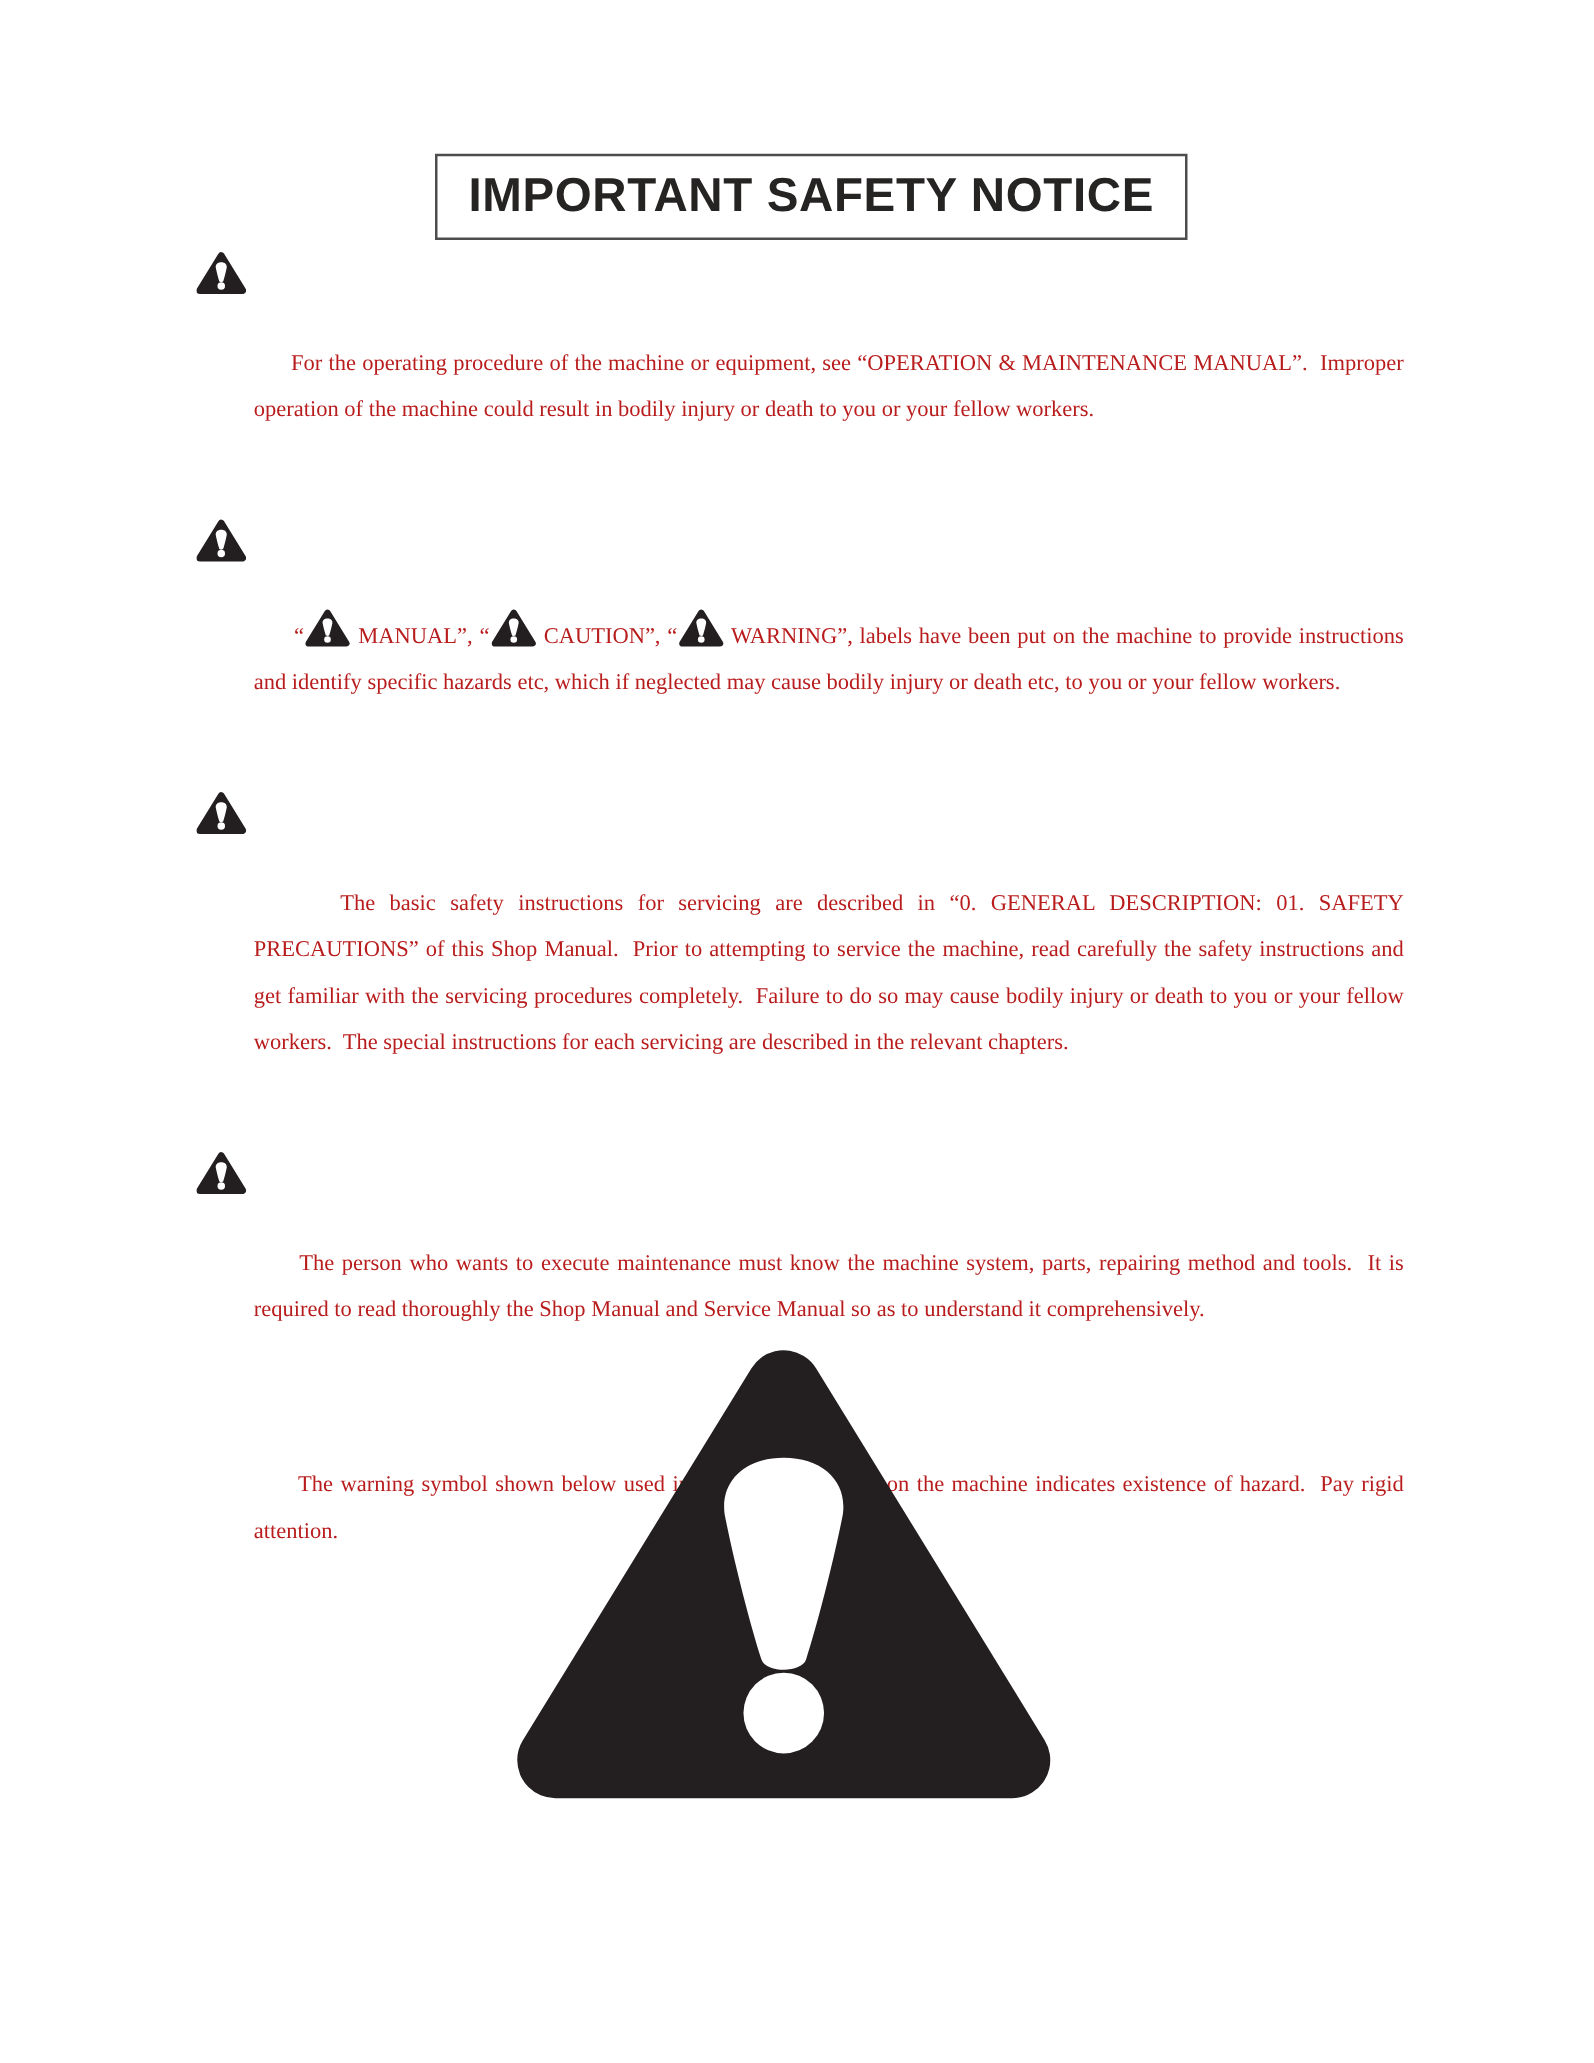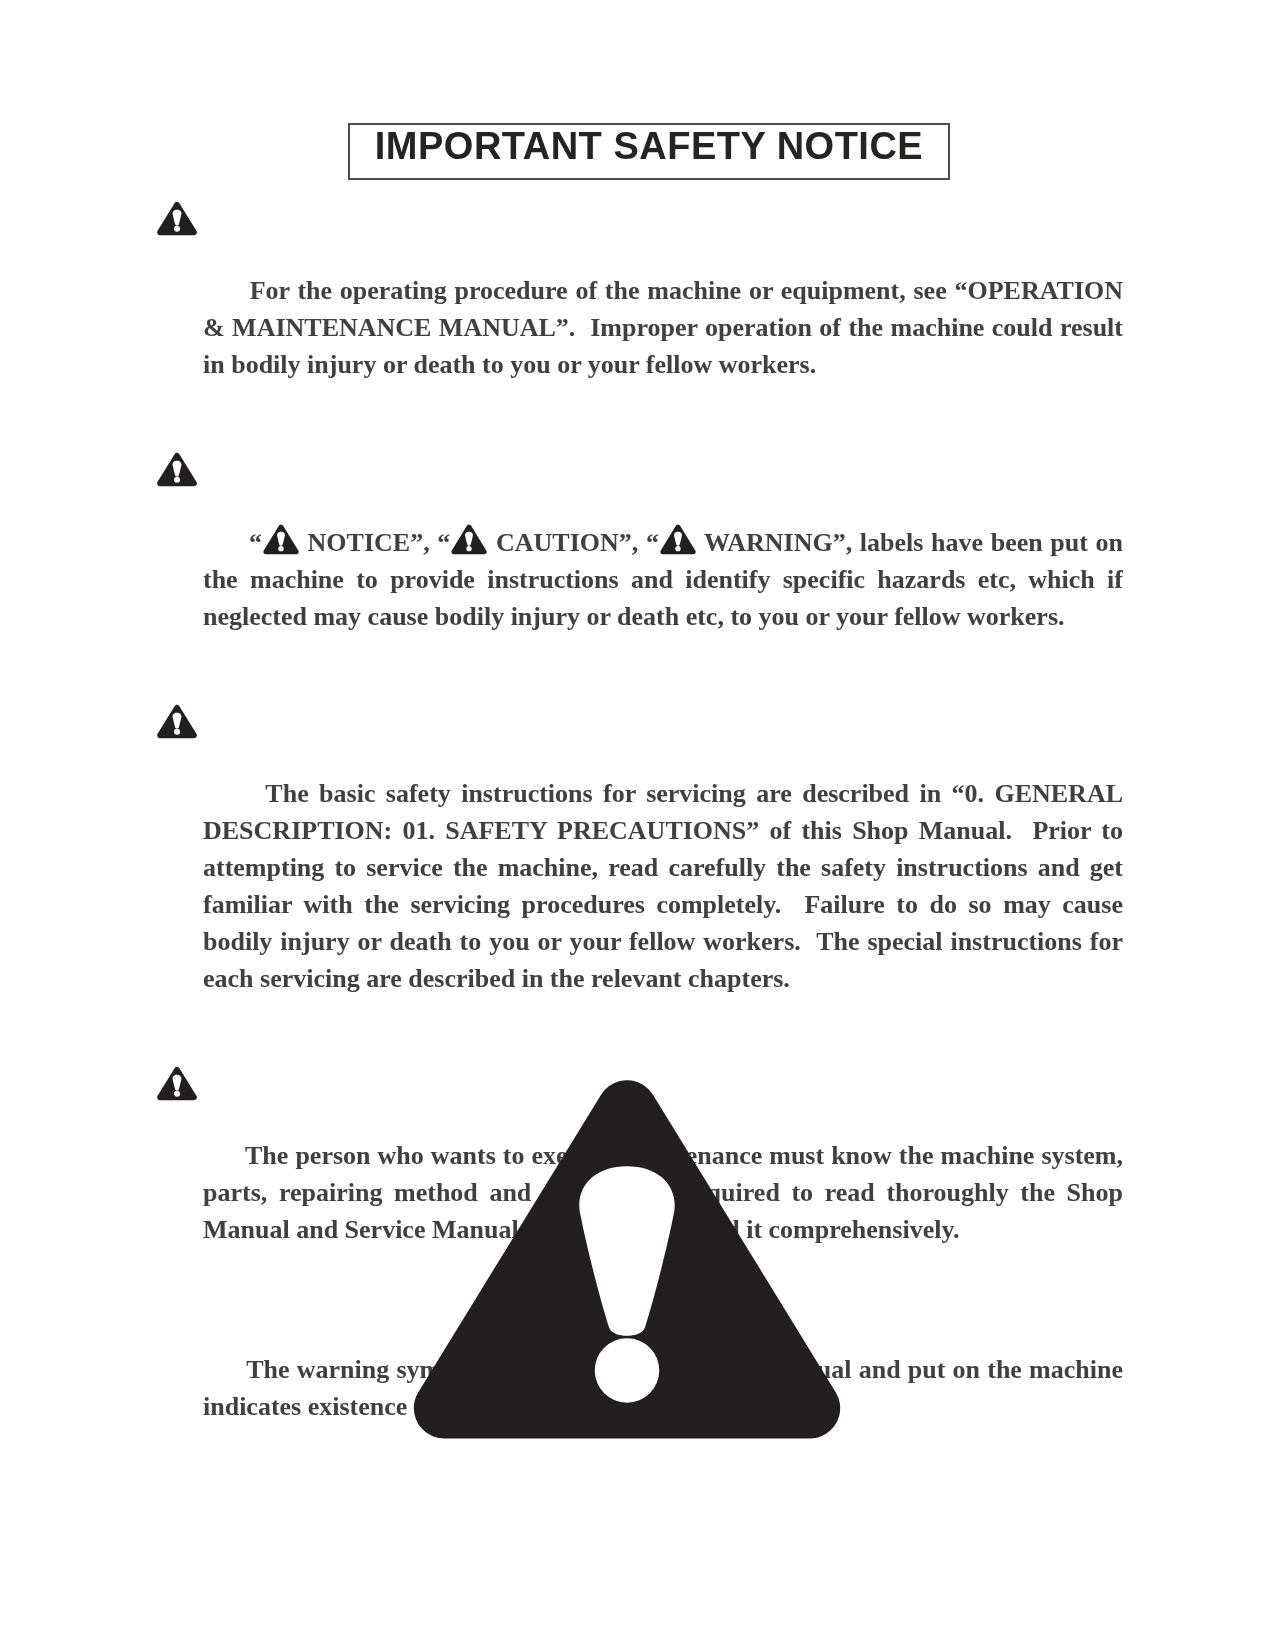--- a/index.html
+++ b/index.html
@@ -10,25 +10,25 @@
     background: #ffffff;
     overflow: hidden;
     font-family: "Liberation Serif", serif;
     color: #1d1b1b;
   }
   .title-box {
     position: absolute;
     left: 348px;
     top: 123px;
     width: 602px;
-    height: 57px;
+    height: 69px;
     border: 2px solid #4d4d4d;
     box-sizing: border-box;
     display: flex;
-    align-items: flex-start;
+    align-items: center;
     justify-content: center;
     background: #ffffff;
   }
   .title-text {
     font-family: "Liberation Sans", sans-serif;
     font-weight: bold;
     font-size: 38px;
     letter-spacing: 0.5px;
     color: #262323;
     white-space: nowrap;
@@ -36,26 +36,26 @@
   .content {
     position: absolute;
     left: 157px;
     top: 198px;
     width: 966px;
   }
   .para {
     position: relative;
     margin: 0 0 29px 0;
     padding-left: 46px;
-    font-weight: bold;
-    font-size: 26px;
+    font-weight: normal;
+    font-size: 18px;
     line-height: 37px;
     text-align: justify;
     white-space: pre-wrap;
-    color: #404040;
+    color: #b91c1c;
   }
   .para.no-icon {
     text-indent: 22px;
     margin-top: 0;
   }
   .marker {
     position: absolute;
     left: 0;
     top: 2px;
     width: 40px;
@@ -103,21 +103,21 @@
         </svg>
       <span>For the operating procedure of the machine or equipment, see “OPERATION &amp; MAINTENANCE MANUAL”.  Improper operation of the machine could result in bodily injury or death to you or your fellow workers.</span>
     </p>
 
     <p class="para">
       <svg class="marker" viewBox="0 0 120 108">
           <use href="#warn-tri"></use>
         </svg>
       <span>“</span><svg class="inline-icon" viewBox="0 0 120 108">
           <use href="#warn-tri"></use>
-        </svg><span> NOTICE”, “</span><svg class="inline-icon" viewBox="0 0 120 108">
+        </svg><span> MANUAL”, “</span><svg class="inline-icon" viewBox="0 0 120 108">
           <use href="#warn-tri"></use>
         </svg><span> CAUTION”, “</span><svg class="inline-icon" viewBox="0 0 120 108">
           <use href="#warn-tri"></use>
         </svg><span> WARNING”, labels have been put on the machine to provide instructions and identify specific hazards etc, which if neglected may cause bodily injury or death etc, to you or your fellow workers.</span>
     </p>
 
     <p class="para">
       <svg class="marker" viewBox="0 0 120 108">
           <use href="#warn-tri"></use>
         </svg>

